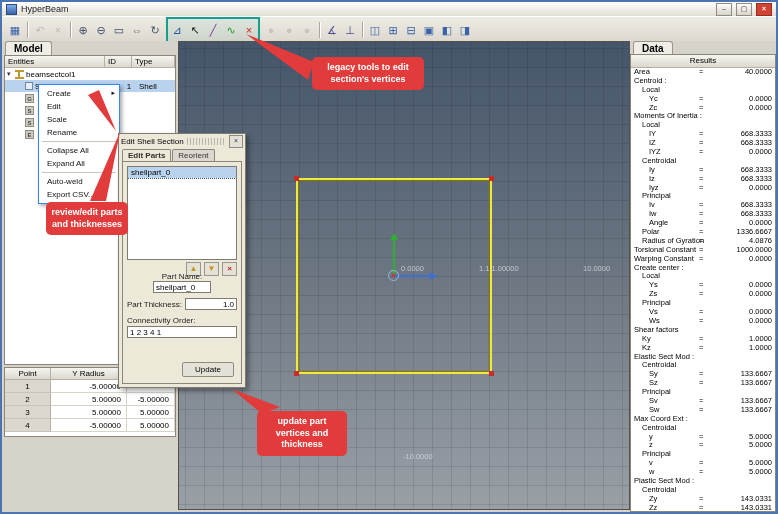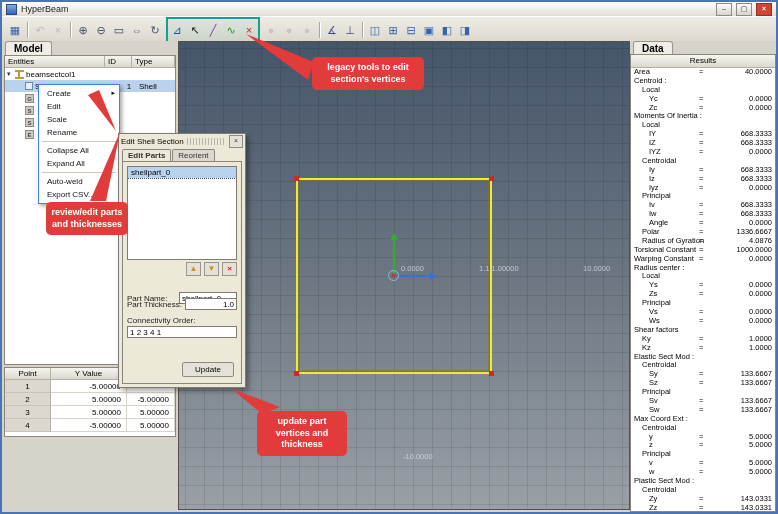--- a/index.html
+++ b/index.html
@@ -99,21 +99,21 @@
   .dlg-tab.active{background:#ece9d8;font-weight:bold;}
   .dlg-content{position:absolute;top:27px;left:3px;right:3px;bottom:3px;border:1px solid #8a867c;background:#ece9d8;}
   .parts-list{position:absolute;top:4px;left:4px;right:4px;height:92px;background:#fff;border:1px solid #7f7b72;overflow:hidden;}
   .part-item{font-size:8px;padding:1px 3px;}
   .part-item.sel{background:#b9d3ee;outline:1px dotted #456;}
   .dlg-btnrow{position:absolute;top:100px;right:4px;display:flex;gap:3px;}
   .dlg-ico{width:13px;height:12px;text-align:center;font-size:8px;line-height:11px;border:1px solid #9a968c;background:#e4e1d6;}
   .dlg-ico.up,.dlg-ico.down{color:#c8941a;}
   .dlg-ico.del{color:#c22222;font-weight:bold;}
   .fld-row{position:absolute;left:4px;right:4px;display:flex;align-items:center;justify-content:space-between;}
-  .fld-row.r1{top:130px;}.fld-row.r2{top:136px;}
+  .fld-row.r1{top:110px;flex-direction:column;}.fld-row.r2{top:136px;}
   .fld-label{font-size:8px;color:#222;}
   .fld-input{border:1px solid #7f7b72;background:#fff;font-size:8px;height:12px;padding:0 2px;font-family:inherit;box-sizing:border-box;}
   .fld-input.name{width:58px;}
   .fld-input.thick{width:52px;text-align:right;}
   .fld-label.conn{position:absolute;top:154px;left:4px;}
   .fld-input.conn-input{position:absolute;top:164px;left:4px;width:calc(100% - 8px);}
   .update-btn{position:absolute;right:7px;bottom:6px;width:52px;height:15px;font-size:8px;font-family:inherit;background:#e4e1d6;border:1px solid #8f8b84;border-radius:2px;}
 
   
   .callout{position:absolute;z-index:46;background:#e23b3b;color:#fff;font-size:9px;font-weight:bold;text-align:center;padding:5px;border-radius:5px;line-height:1.3;}
@@ -230,21 +230,21 @@
               <span class="tree-label"></span>
             </div>
             <div class="tree-cell-id"></div>
             <div class="tree-cell-type"></div>
           </div>
         </div>
     </div>
     <div class="points-box">
       <div class="pt-header" id="pt-header">
           <div class="pt-th pt-c0">Point</div>
-          <div class="pt-th pt-c1">Y Value</div>
+          <div class="pt-th pt-c1">Y Radius</div>
           <div class="pt-th pt-c2"></div>
         </div>
       <div class="pt-body" id="pt-body">
           <div class="pt-row">
             <div class="pt-rowhead pt-c0">1</div>
             <div class="pt-cell pt-c1">-5.00000</div>
             <div class="pt-cell pt-c2"></div>
           </div>
           <div class="pt-row">
             <div class="pt-rowhead pt-c0">2</div>
@@ -304,21 +304,21 @@
           <div class="res-row"><span class="res-label ind2">Iz</span><span class="res-eq">=</span><span class="res-val">668.3333</span></div>
           <div class="res-row"><span class="res-label ind2">Iyz</span><span class="res-eq">=</span><span class="res-val">0.0000</span></div>
           <div class="res-row"><span class="res-label ind1">Principal</span></div>
           <div class="res-row"><span class="res-label ind2">Iv</span><span class="res-eq">=</span><span class="res-val">668.3333</span></div>
           <div class="res-row"><span class="res-label ind2">Iw</span><span class="res-eq">=</span><span class="res-val">668.3333</span></div>
           <div class="res-row"><span class="res-label ind2">Angle</span><span class="res-eq">=</span><span class="res-val">0.0000</span></div>
           <div class="res-row"><span class="res-label ind1">Polar</span><span class="res-eq">=</span><span class="res-val">1336.6667</span></div>
           <div class="res-row"><span class="res-label ind1">Radius of Gyration</span><span class="res-eq">=</span><span class="res-val">4.0876</span></div>
           <div class="res-row"><span class="res-label ind0">Torsional Constant</span><span class="res-eq">=</span><span class="res-val">1000.0000</span></div>
           <div class="res-row"><span class="res-label ind0">Warping Constant</span><span class="res-eq">=</span><span class="res-val">0.0000</span></div>
-          <div class="res-row"><span class="res-label ind0">Radius center :</span></div>
+          <div class="res-row"><span class="res-label ind0">Create center :</span></div>
           <div class="res-row"><span class="res-label ind1">Local</span></div>
           <div class="res-row"><span class="res-label ind2">Ys</span><span class="res-eq">=</span><span class="res-val">0.0000</span></div>
           <div class="res-row"><span class="res-label ind2">Zs</span><span class="res-eq">=</span><span class="res-val">0.0000</span></div>
           <div class="res-row"><span class="res-label ind1">Principal</span></div>
           <div class="res-row"><span class="res-label ind2">Vs</span><span class="res-eq">=</span><span class="res-val">0.0000</span></div>
           <div class="res-row"><span class="res-label ind2">Ws</span><span class="res-eq">=</span><span class="res-val">0.0000</span></div>
           <div class="res-row"><span class="res-label ind0">Shear factors</span></div>
           <div class="res-row"><span class="res-label ind1">Ky</span><span class="res-eq">=</span><span class="res-val">1.0000</span></div>
           <div class="res-row"><span class="res-label ind1">Kz</span><span class="res-eq">=</span><span class="res-val">1.0000</span></div>
           <div class="res-row"><span class="res-label ind0">Elastic Sect Mod :</span></div>

